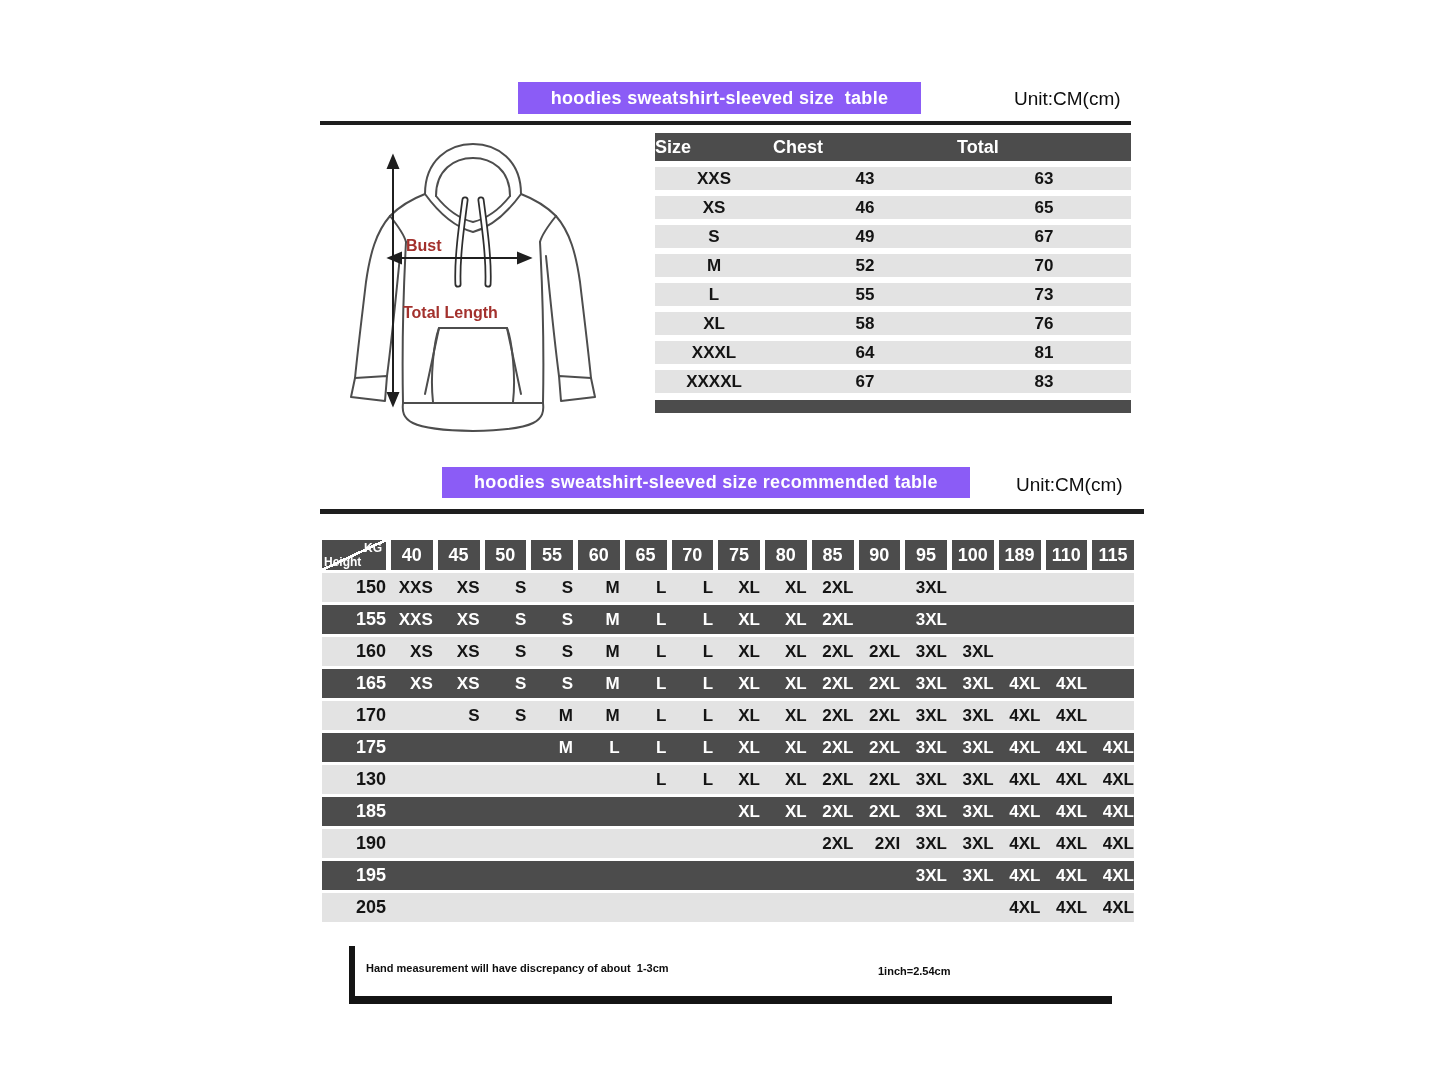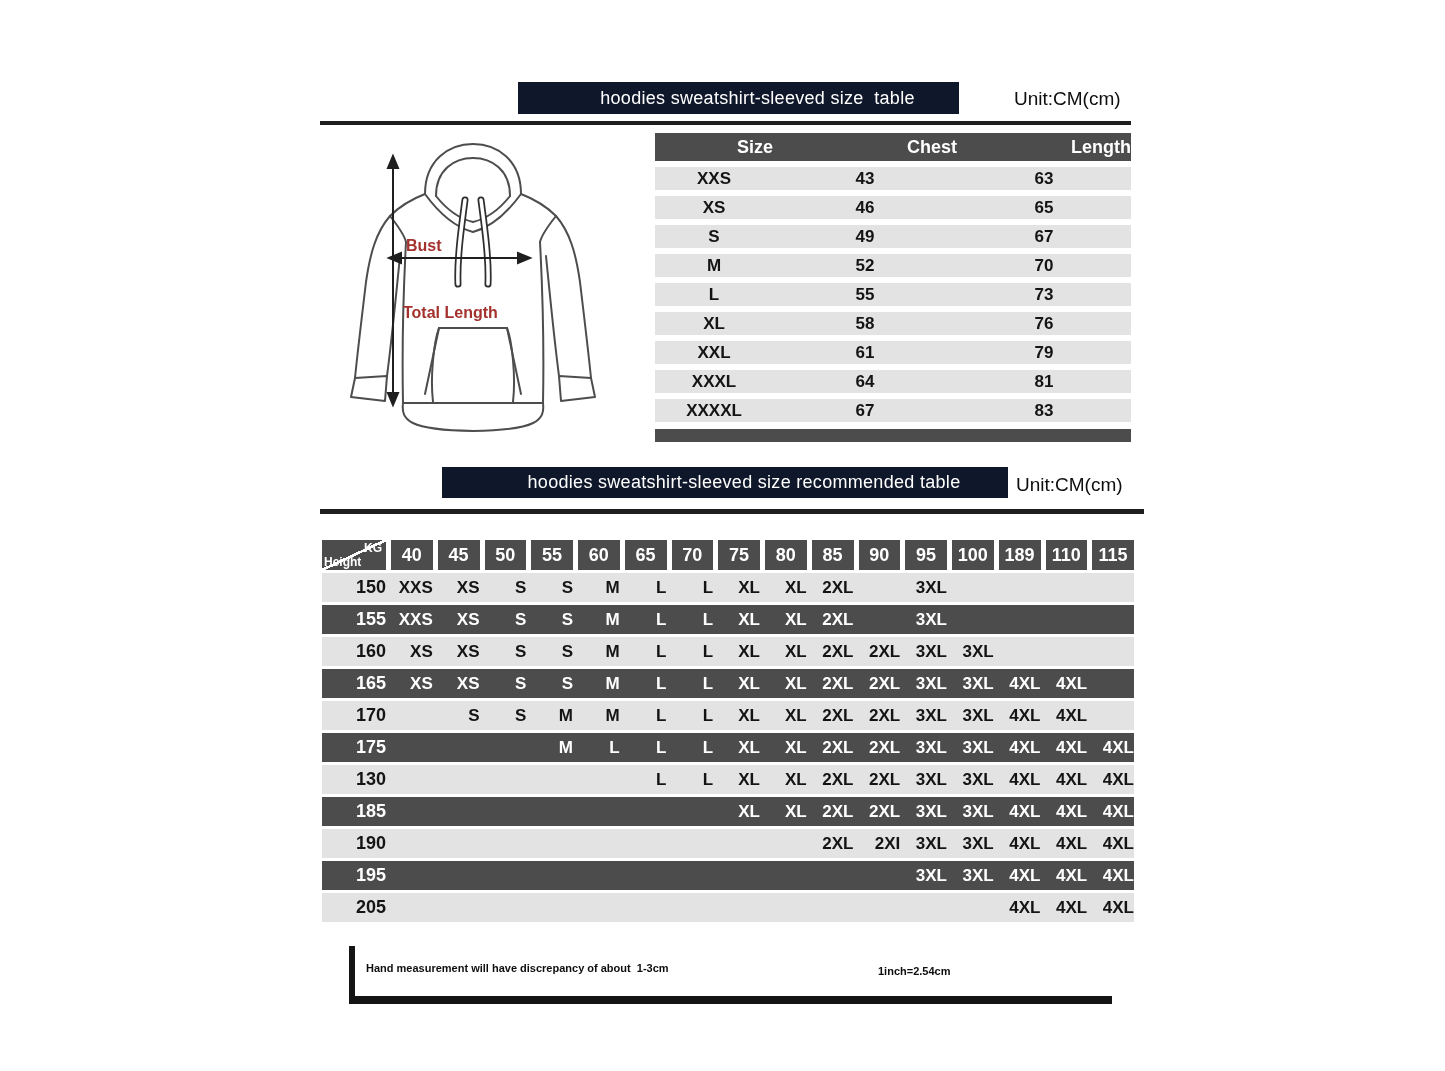--- a/index.html
+++ b/index.html
@@ -3,33 +3,33 @@
 <meta charset="utf-8">
 <style>
   html,body{margin:0;padding:0;}
   body{
     width:1445px;height:1071px;background:#ffffff;position:relative;
     font-family:"Liberation Sans","DejaVu Sans",sans-serif;color:#111;
     overflow:hidden;
   }
   .abs{position:absolute;}
   .bar-title{
-    background:#0f172a;color:#ffffff;font-weight:normal;font-size:18px;
+    background:#8b5cf6;color:#ffffff;font-weight:bold;font-size:18px;
     display:flex;align-items:center;justify-content:center;
-    white-space:pre;letter-spacing:.3px;padding-left:38px;
+    white-space:pre;letter-spacing:.3px;
   }
   .unit{font-size:19px;font-weight:normal;color:#0e0e0e;white-space:pre;margin-left:12px;}
   .rule{background:#1e1e1e;}
 
   
   #size-table{left:655px;top:133px;width:476px;}
   .st-header{
     display:grid;grid-template-columns:118px 184px 174px;height:28px;
     background:#4c4c4c;color:#fff;font-size:18px;font-weight:bold;
-    align-items:center;text-align:right;
+    align-items:center;text-align:left;
   }
   .st-row{
     display:grid;grid-template-columns:118px 184px 174px;height:23px;
     margin-top:6px;background:#e3e3e3;color:#141414;
     font-size:17px;font-weight:bold;align-items:center;text-align:center;
   }
   .st-bottom{height:13px;background:#4c4c4c;margin-top:7px;}
 
   
   #matrix{left:322px;top:533px;width:812px;}
@@ -114,21 +114,21 @@
     <polygon points="200,120 188,115 188,125"></polygon>
   </g>
   <text x="76" y="113" font-size="16" font-weight="bold" fill="#a3312d">Bust</text>
   <text x="73" y="180" font-size="16" font-weight="bold" fill="#a3312d">Total Length</text>
 </svg>
 
 <div id="size-table" class="abs">
   <div class="st-header">
     <div>Size</div>
     <div>Chest</div>
-    <div>Length</div>
+    <div>Total</div>
   </div>
   <div id="size-rows">
       <div class="st-row">
         <div>XXS</div>
         <div>43</div>
         <div>63</div>
       </div>
       <div class="st-row">
         <div>XS</div>
         <div>46</div>
@@ -146,25 +146,20 @@
       </div>
       <div class="st-row">
         <div>L</div>
         <div>55</div>
         <div>73</div>
       </div>
       <div class="st-row">
         <div>XL</div>
         <div>58</div>
         <div>76</div>
-      </div>
-      <div class="st-row">
-        <div>XXL</div>
-        <div>61</div>
-        <div>79</div>
       </div>
       <div class="st-row">
         <div>XXXL</div>
         <div>64</div>
         <div>81</div>
       </div>
       <div class="st-row">
         <div>XXXXL</div>
         <div>67</div>
         <div>83</div>

